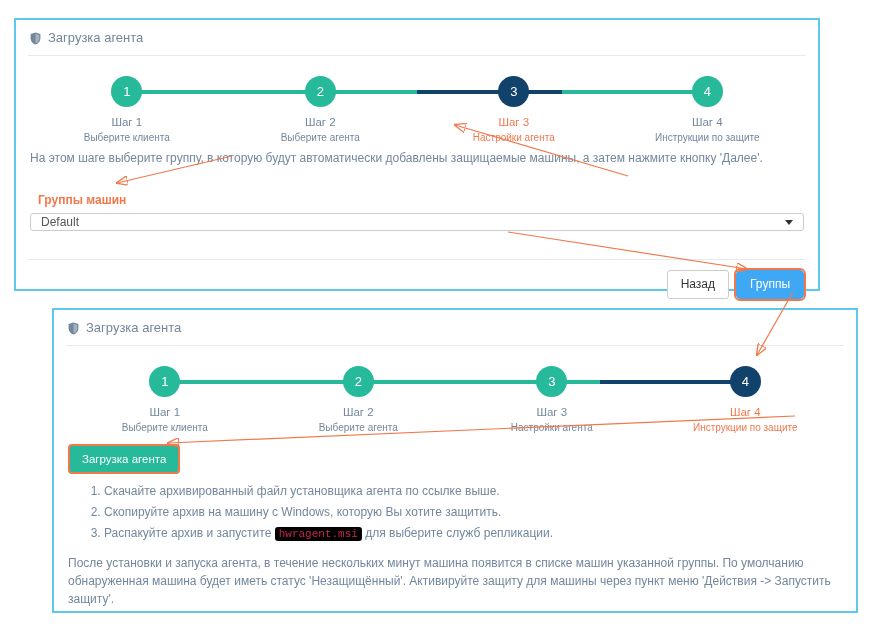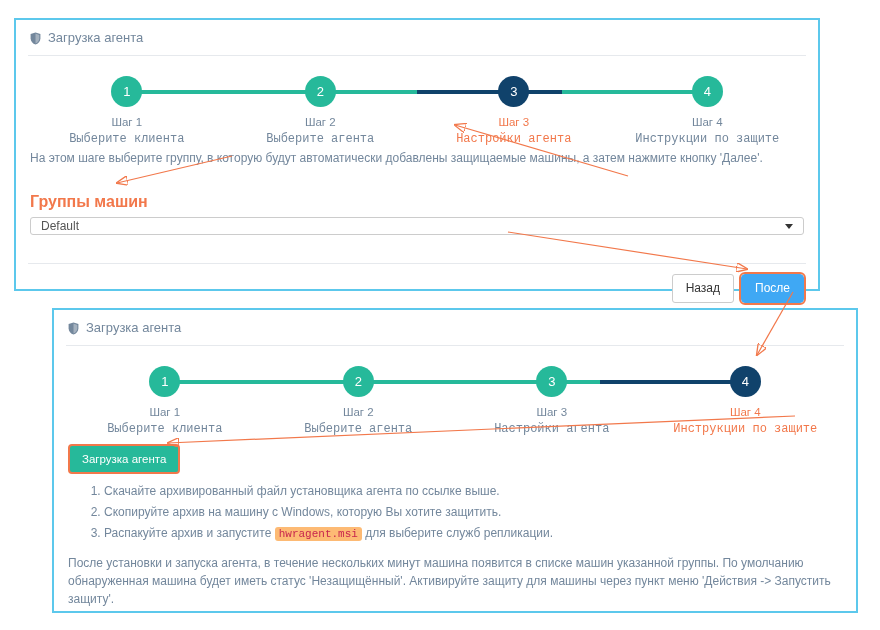--- a/index.html
+++ b/index.html
@@ -117,41 +117,40 @@
   .step.active .step-circle {
     background: #10426b;
   }
   .step-name {
     margin-top: 9px;
     font-size: 11.5px;
     color: #73879c;
   }
   .step-desc {
     margin-top: 4px;
-    font-size: 12px;
-    color: #73879c;
-    font-family: Liberation Mono, monospace;
+    font-size: 10px;
+    color: #73879c;
   }
   .step.active .step-name,
   .step.active .step-desc {
     color: #f2784b;
   }
 
   
   .intro-text {
     font-size: 12px;
     color: #73879c;
     margin: 10px 0 0 0;
     line-height: 1.45;
   }
   .field-label {
-    font-size: 16px;
+    font-size: 12px;
     font-weight: bold;
     color: #f2784b;
-    margin: 26px 0 6px 0;
+    margin: 26px 0 6px 8px;
   }
   .select-box {
     height: 18px;
     border: 1px solid #cccccc;
     border-radius: 3px;
     background: #ffffff;
     display: flex;
     align-items: center;
     padding: 0 10px;
     box-sizing: border-box;
@@ -223,21 +222,21 @@
     font-size: 12px;
   }
   ol.instr li {
     margin-bottom: 5px;
     line-height: 1.35;
   }
   code.msi {
     font-family: "Liberation Mono", monospace;
     font-size: 11px;
     color: #c7254e;
-    background: #fdba74;
+    background: #000000;
     padding: 1px 4px;
     border-radius: 3px;
   }
   .outro {
     font-size: 12px;
     color: #73879c;
     line-height: 1.5;
     margin: 12px 0 0 0;
   }
 
@@ -306,21 +305,21 @@
     <div class="field-label">Группы машин</div>
 
     <div class="select-box">
       <span>Default</span>
       <span class="caret"></span>
     </div>
   </div>
 
   <div class="panel-foot" style="margin-top:28px;">
     <button class="btn">Назад</button>
-    <button class="btn btn-primary hl">После</button>
+    <button class="btn btn-primary hl">Группы</button>
   </div>
 </div>
 
 <div class="panel" id="panel-2">
   <div class="panel-head">
     <div class="panel-title">
       <span class="shield-ico">
         <svg width="11" height="13" viewBox="0 0 11 13">
             <path d="M5.5 0.4 L10.4 2.1 V6.2 C10.4 9.3 8.2 11.6 5.5 12.6 C2.8 11.6 0.6 9.3 0.6 6.2 V2.1 Z" fill="#73879c"></path>
             <path d="M5.5 1.6 L9.3 2.9 V6.2 C9.3 8.6 7.7 10.6 5.5 11.5 Z" fill="#ffffff" opacity="0.35"></path>

